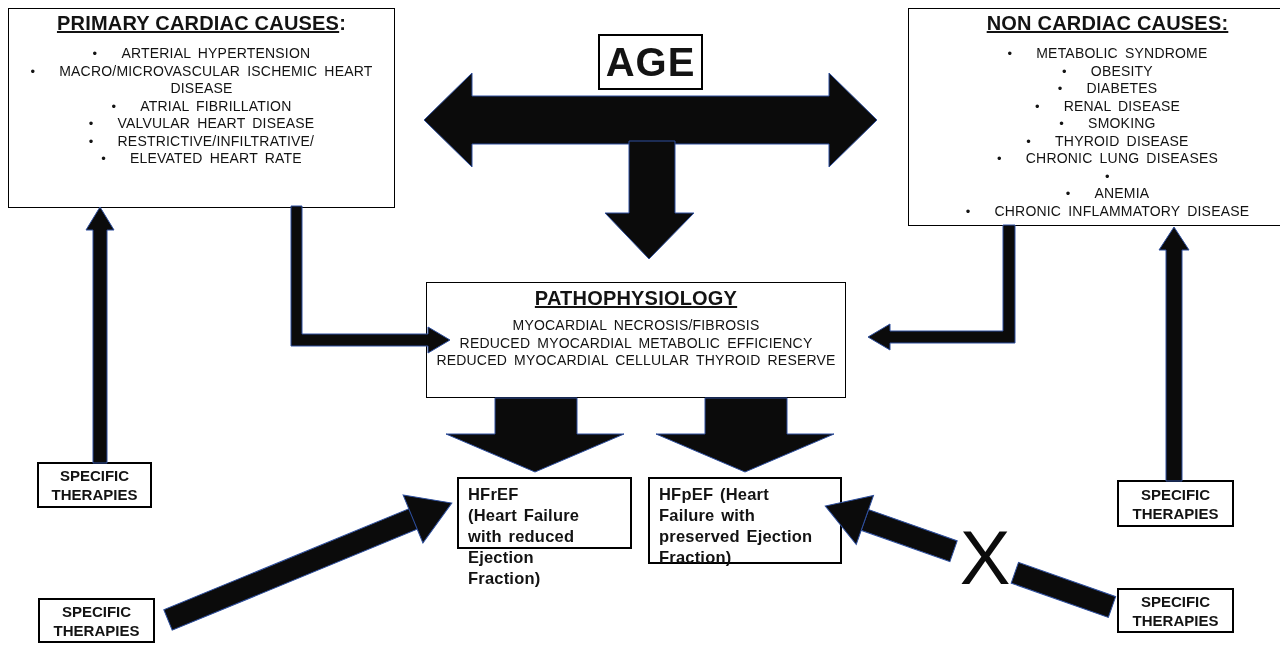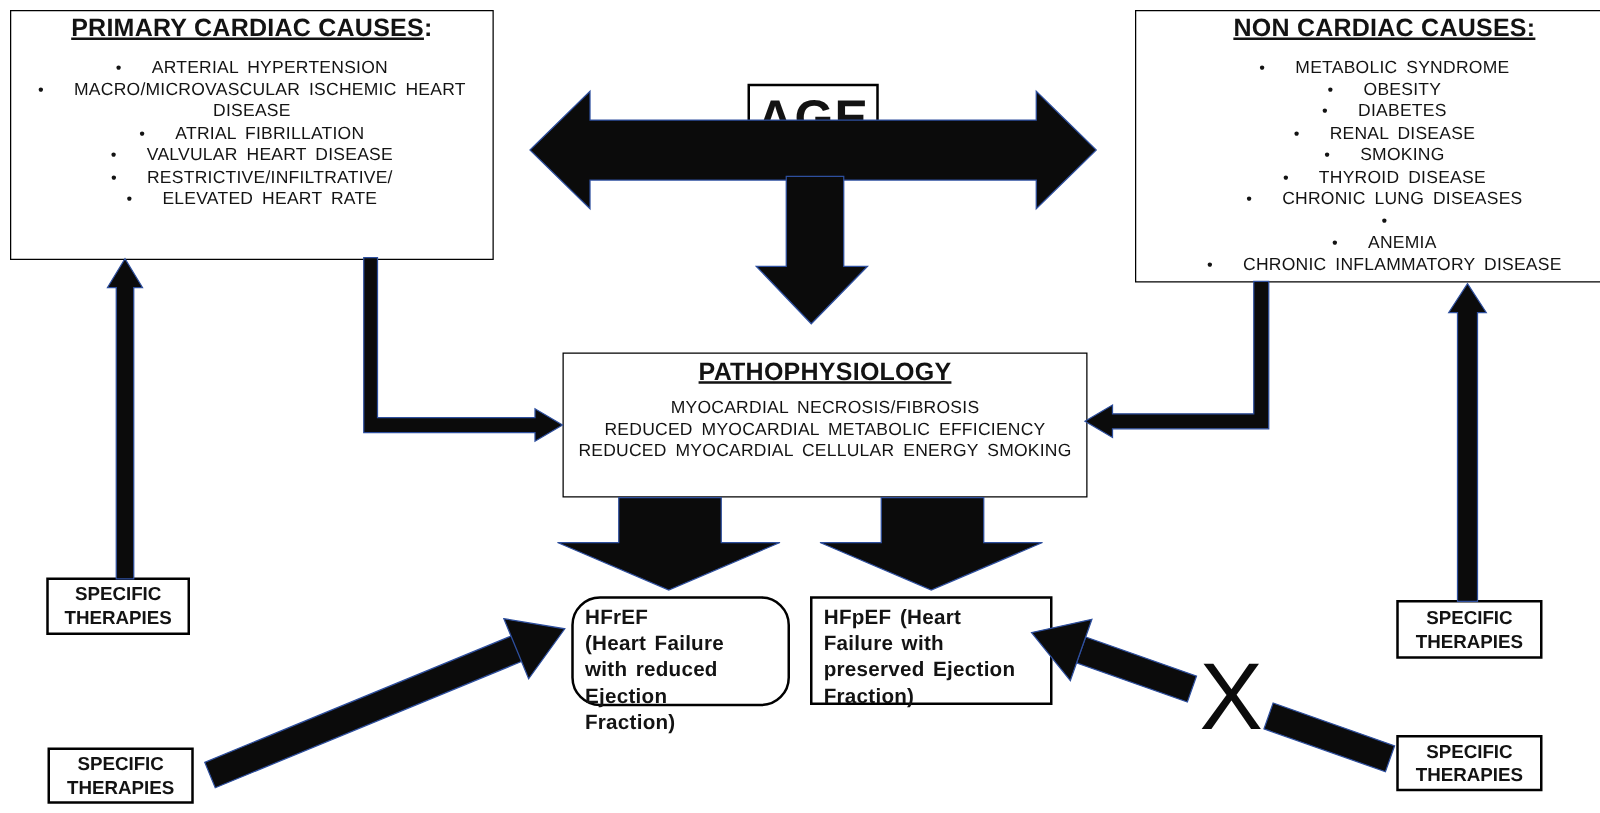--- a/index.html
+++ b/index.html
@@ -104,40 +104,40 @@
           <span class="bullet">•</span>
           <span>ANEMIA</span>
         </div>
         <div class="li-line">
           <span class="bullet">•</span>
           <span>CHRONIC INFLAMMATORY DISEASE</span>
         </div>
       </div>
   </div>
 
-  <div class="box age-box" style="left:598px;top:34px;width:105px;height:56px;margin-top:33px;">
+  <div class="box age-box" style="left:598px;top:34px;width:105px;height:56px;">
     <span>AGE</span>
   </div>
 
-  <div class="box cause-box" style="left:450px;top:282px;width:420px;height:116px;padding-top:6px;">
+  <div class="box cause-box" style="left:426px;top:282px;width:420px;height:116px;padding-top:6px;">
     <div class="box-title u">PATHOPHYSIOLOGY</div>
     <div class="list patho-list">
         <div class="li-line">
           <span>MYOCARDIAL NECROSIS/FIBROSIS</span>
         </div>
         <div class="li-line">
           <span>REDUCED MYOCARDIAL METABOLIC EFFICIENCY</span>
         </div>
         <div class="li-line">
-          <span>REDUCED MYOCARDIAL CELLULAR ENERGY SMOKING</span>
-        </div>
-      </div>
-  </div>
-
-  <div class="box hf-box hf-text" style="left:457px;top:477px;width:175px;height:88px;border-radius:23px;">
+          <span>REDUCED MYOCARDIAL CELLULAR THYROID RESERVE</span>
+        </div>
+      </div>
+  </div>
+
+  <div class="box hf-box hf-text" style="left:457px;top:477px;width:175px;height:72px;">
     <div>
         <div class="li-line">
           <span>HFrEF</span>
         </div>
         <div class="li-line">
           <span>(Heart Failure</span>
         </div>
         <div class="li-line">
           <span>with reduced</span>
         </div>

